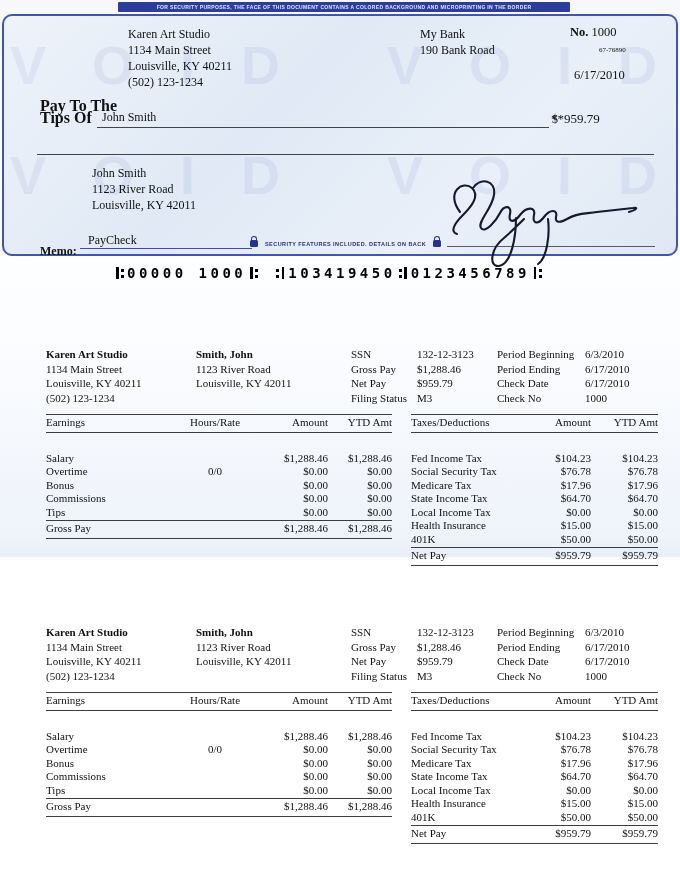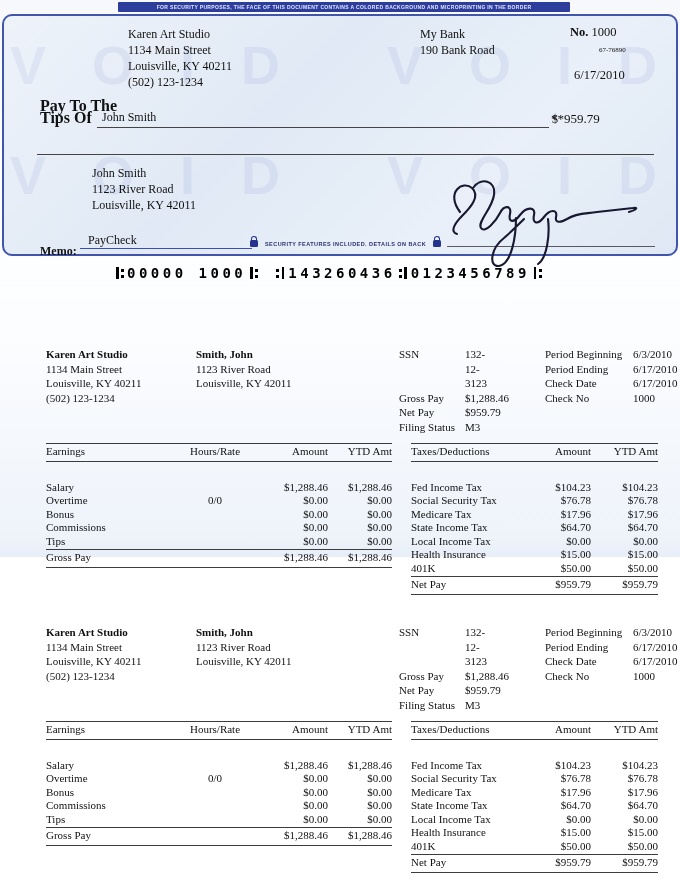--- a/index.html
+++ b/index.html
@@ -77,21 +77,21 @@
   .micr-sym.transit::after { content:""; position:absolute; right:1px; top:0; width:2.5px; height:12px; background:#000; }
   
   .stub { position:absolute; left:46px; width:612px; font-size:11px; }
   .stub-1 { top:347px; }
   .stub-2 { top:625px; }
   .stub-header { display:flex; line-height:14.5px; }
   .sh-employer { width:150px; }
   .sh-employee { width:155px; }
   .sh-name { font-weight:bold; }
   .sh-info { width:146px; }
-  .sh-info .irow, .sh-period .irow { display:flex;margin-left:48px; }
+  .sh-info .irow, .sh-period .irow { display:flex; }
   .sh-info .lab { width:66px; flex:none; }
   .sh-period { width:161px; }
   .sh-period .lab { width:88px; flex:none; }
   .stub-tables { display:flex; gap:19px; margin-top:9px; }
   .tbl { line-height:13.5px; }
   .tbl-earn { width:346px; }
   .tbl-ded { width:247px; }
   .thead {
     display:flex; border-top:1.5px solid #3c3c3c; border-bottom:1.5px solid #3c3c3c;
     padding:1px 0 2px 0;
@@ -175,21 +175,21 @@
     <path d="M133 47 C135 63 132 86 123 92"></path>
   </g>
 </svg>
 
 <div class="micr">
   <span class="micr-sym onus"></span>
     <span>00000 1000</span>
     <span class="micr-sym onus"></span>
     <span class="micr-gap"></span>
     <span class="micr-sym transit"></span>
-    <span>143260436</span>
+    <span>103419450</span>
     <span class="micr-sym transit"></span>
     <span>0123456789</span>
     <span class="micr-sym onus"></span>
 </div>
 
 <div class="stub stub-1">
   <div class="stub-header">
     <div class="sh-employer">
       <div class="sh-name">Karen Art Studio</div>
       <div>1134 Main Street</div>

